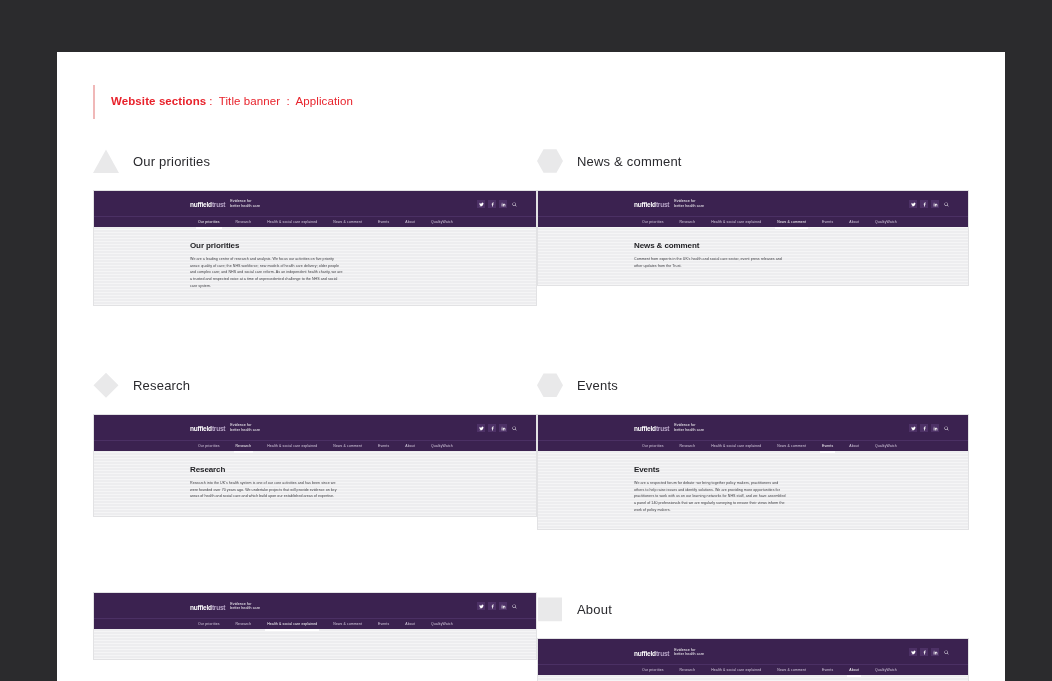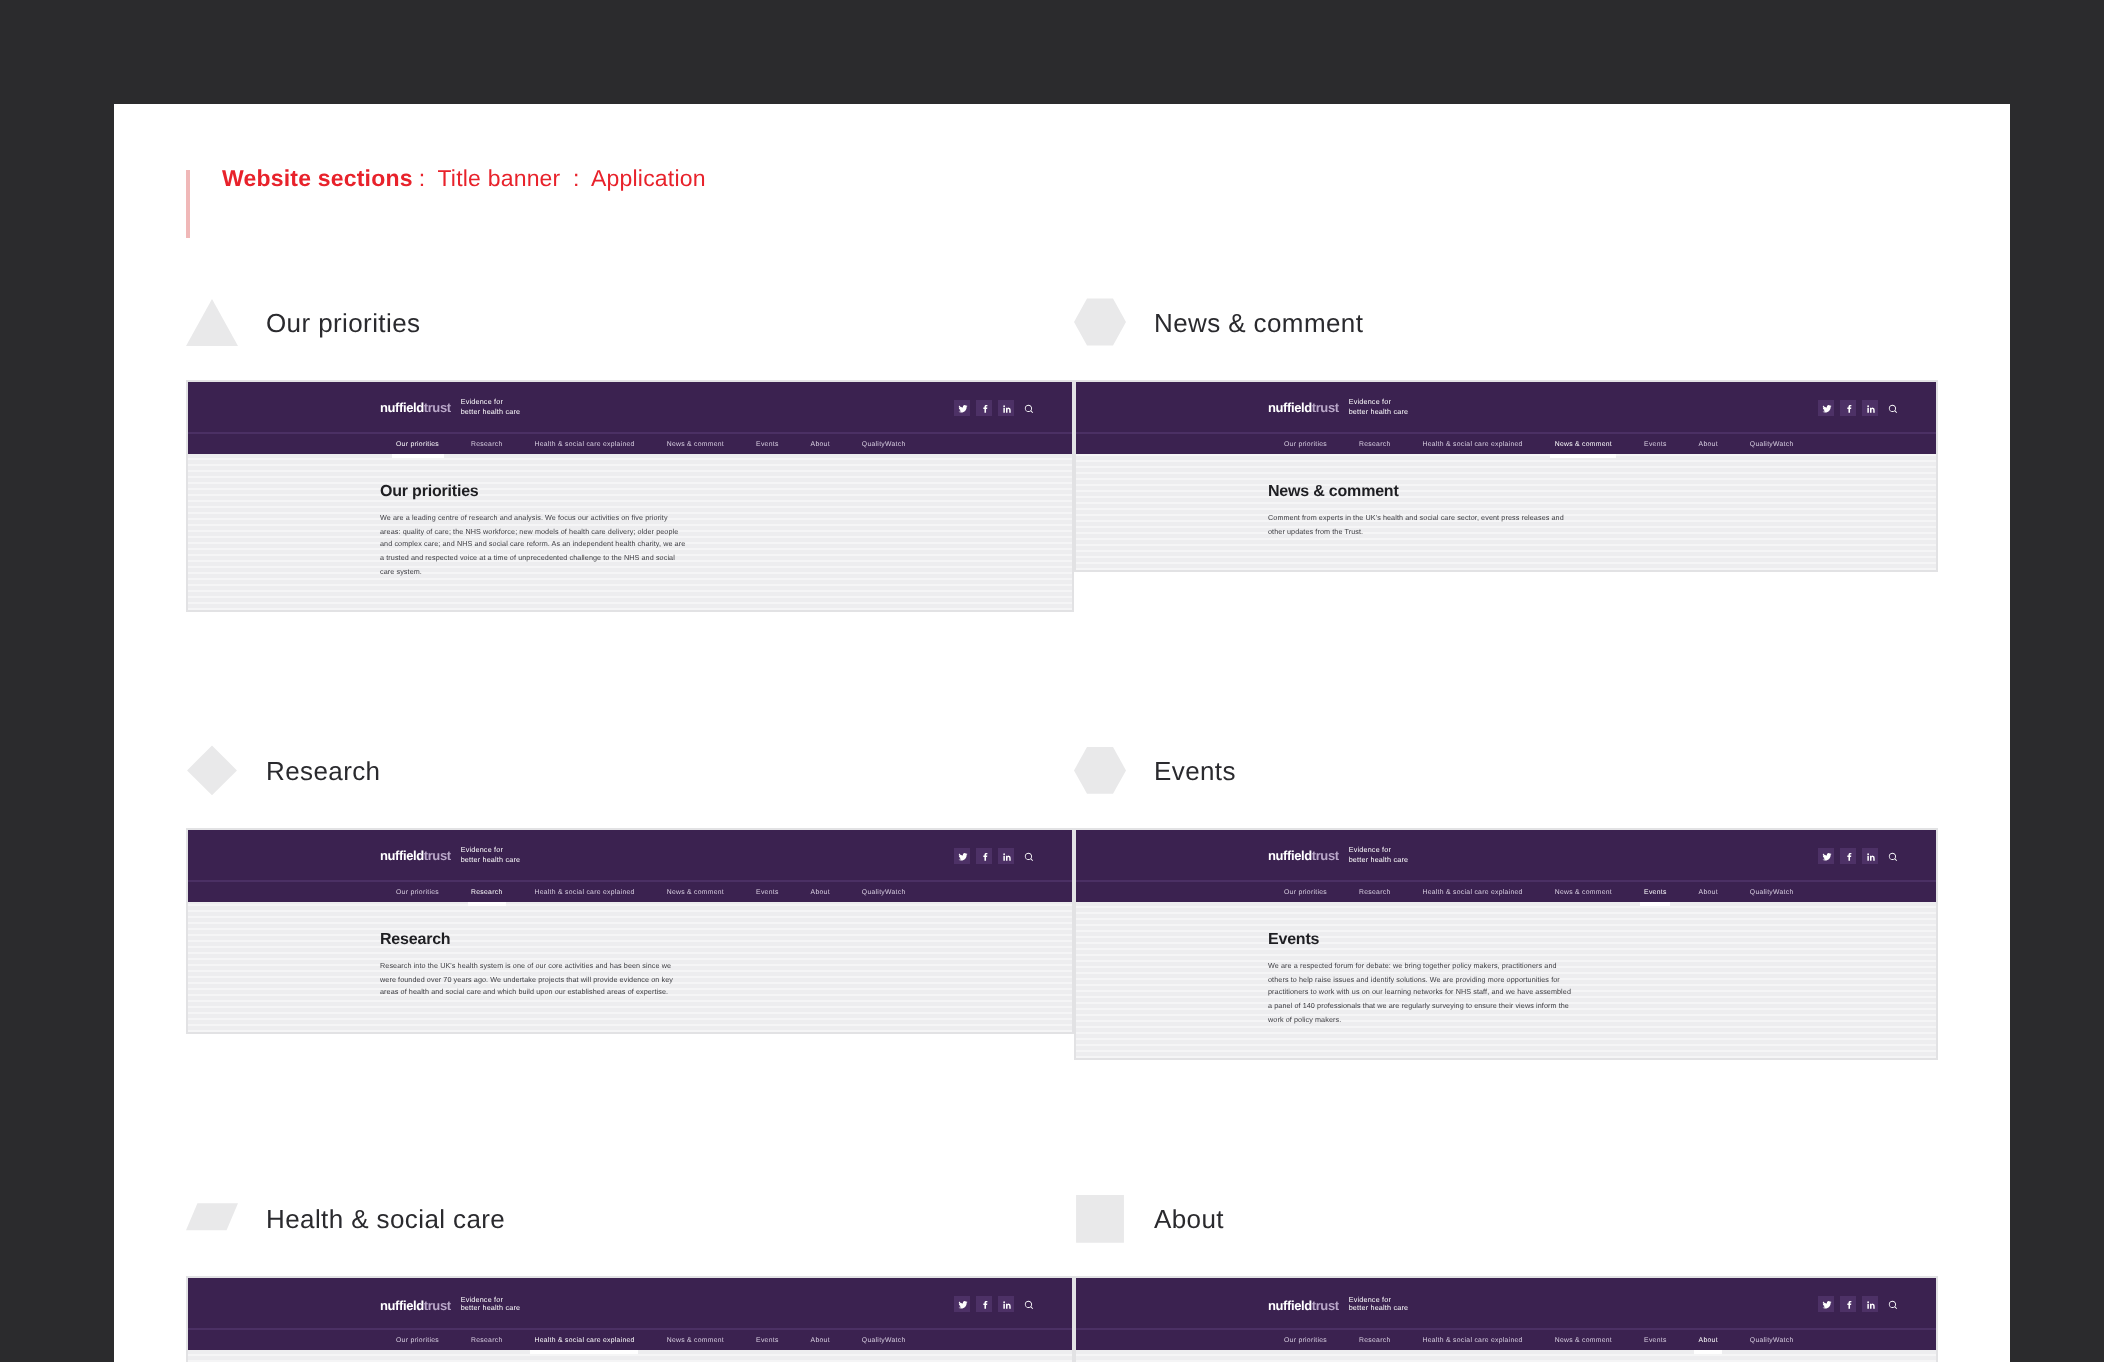--- a/index.html
+++ b/index.html
@@ -28,21 +28,21 @@
 
   
   .crumb-wrap {
     position: absolute;
     left: 36px;
     top: 33px;
     padding-left: 16px;
     border-left: 2px solid #f0b8b8;
     height: 34px;
     display: flex;
-    align-items: flex-start;
+    align-items: center;
   }
   .crumb {
     font-size: 11.5px;
     color: #e8222b;
     letter-spacing: .1px;
     white-space: nowrap;
     line-height: 1;
   }
   .crumb .b { font-weight: bold; }
   .crumb .sep { padding: 0 3px; }
@@ -414,26 +414,20 @@
               <a class="">QualityWatch</a>
             </div>
           </div>
           <div class="shot-body">
             <div class="shot-h1">Events</div>
             <div class="shot-p">We are a respected forum for debate: we bring together policy makers, practitioners and others to help raise issues and identify solutions. We are providing more opportunities for practitioners to work with us on our learning networks for NHS staff, and we have assembled a panel of 140 professionals that we are regularly surveying to ensure their views inform the work of policy makers.</div>
           </div>
         </div>
       </div>
       <div class="block" style="margin-top: 62px;">
-        <div class="block-head">
-          <div class="shape parallelogram">
-            <i></i>
-          </div>
-          <div class="block-title">Health &amp; social care</div>
-        </div>
         <div class="shot">
           <div class="shot-bar">
             <div class="shot-bar-top">
               <div class="logo">
                 <div class="logo-word">nuffield<span class="light">trust</span></div>
                 <div class="logo-tag">Evidence for<br>better health care</div>
               </div>
               <div class="social">
                 <span class="">
                   <svg viewBox="0 0 24 24">

